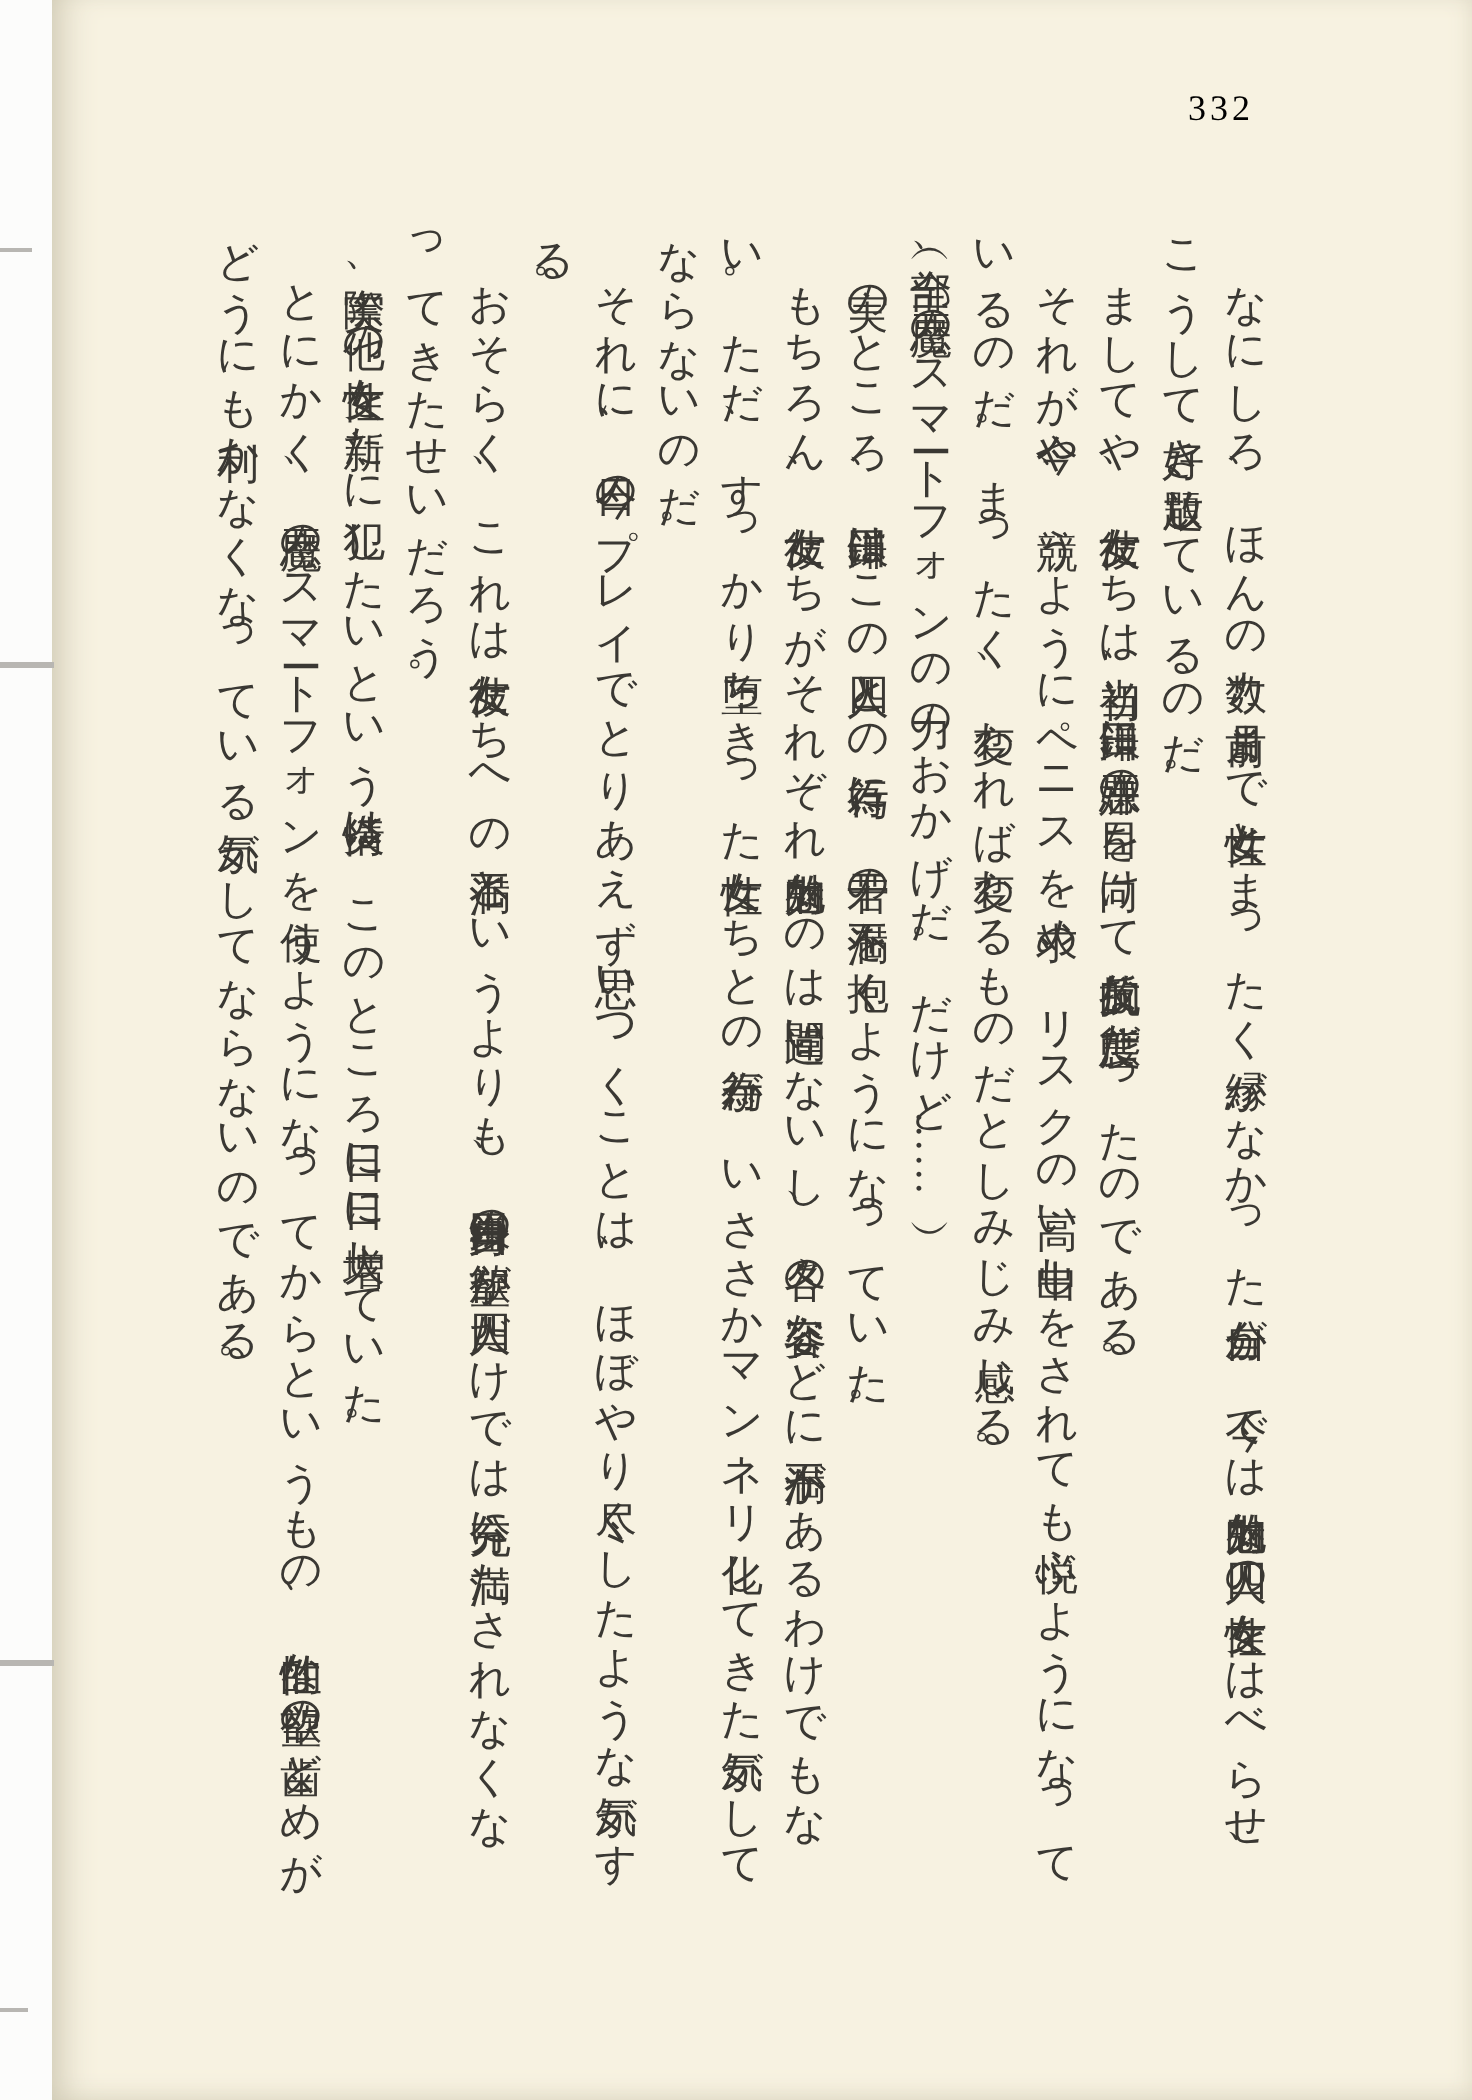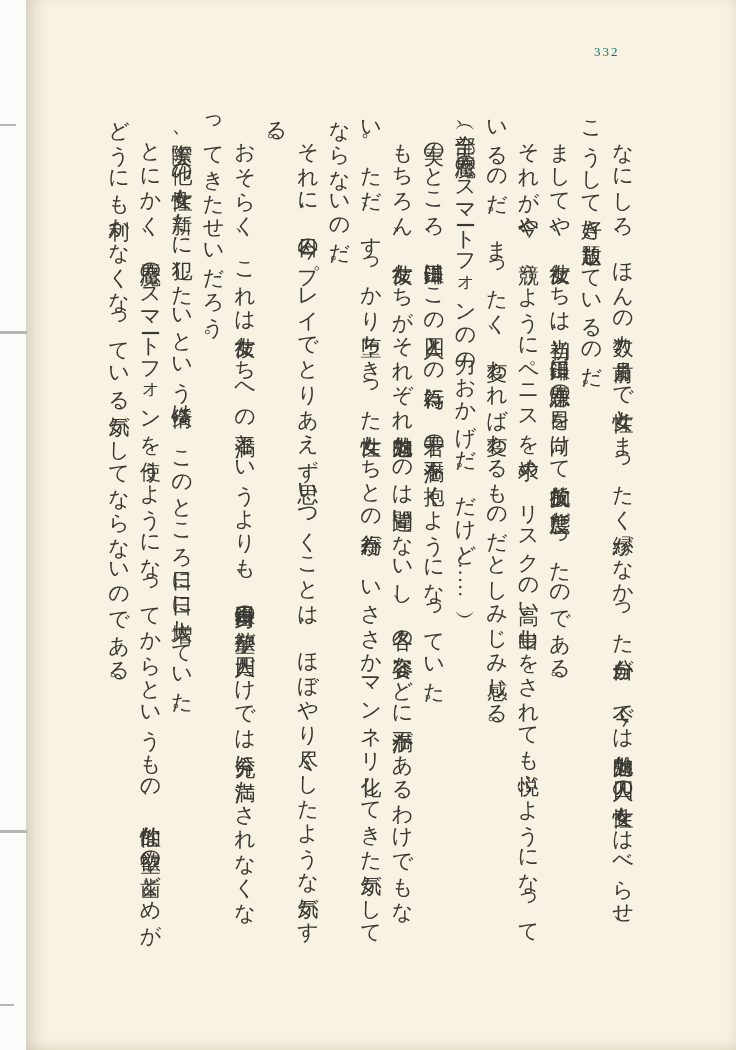--- a/index.html
+++ b/index.html
@@ -42,23 +42,23 @@
     background: #f7f2e1;
     box-shadow: inset 14px 0 18px -10px #cdc7b2,
                 inset -6px 0 14px -8px #ded8c4,
                 inset 0 -8px 16px -10px #d8d2be;
     z-index: 1;
   }
   .page-number {
     position: absolute;
     left: 594px; top: 44px;
     font-family: "Liberation Serif", "DejaVu Serif", serif;
-    font-size: 13px;
+    font-size: 18px;
     letter-spacing: 2px;
-    color: #0f766e;
+    color: #000000;
     z-index: 2;
   }
   .body-text {
     position: absolute;
     top: 106px;
     right: 98px;
     height: 830px;
     writing-mode: vertical-rl;
     text-orientation: mixed;
     font-family: "Liberation Serif", "DejaVu Serif", serif;

